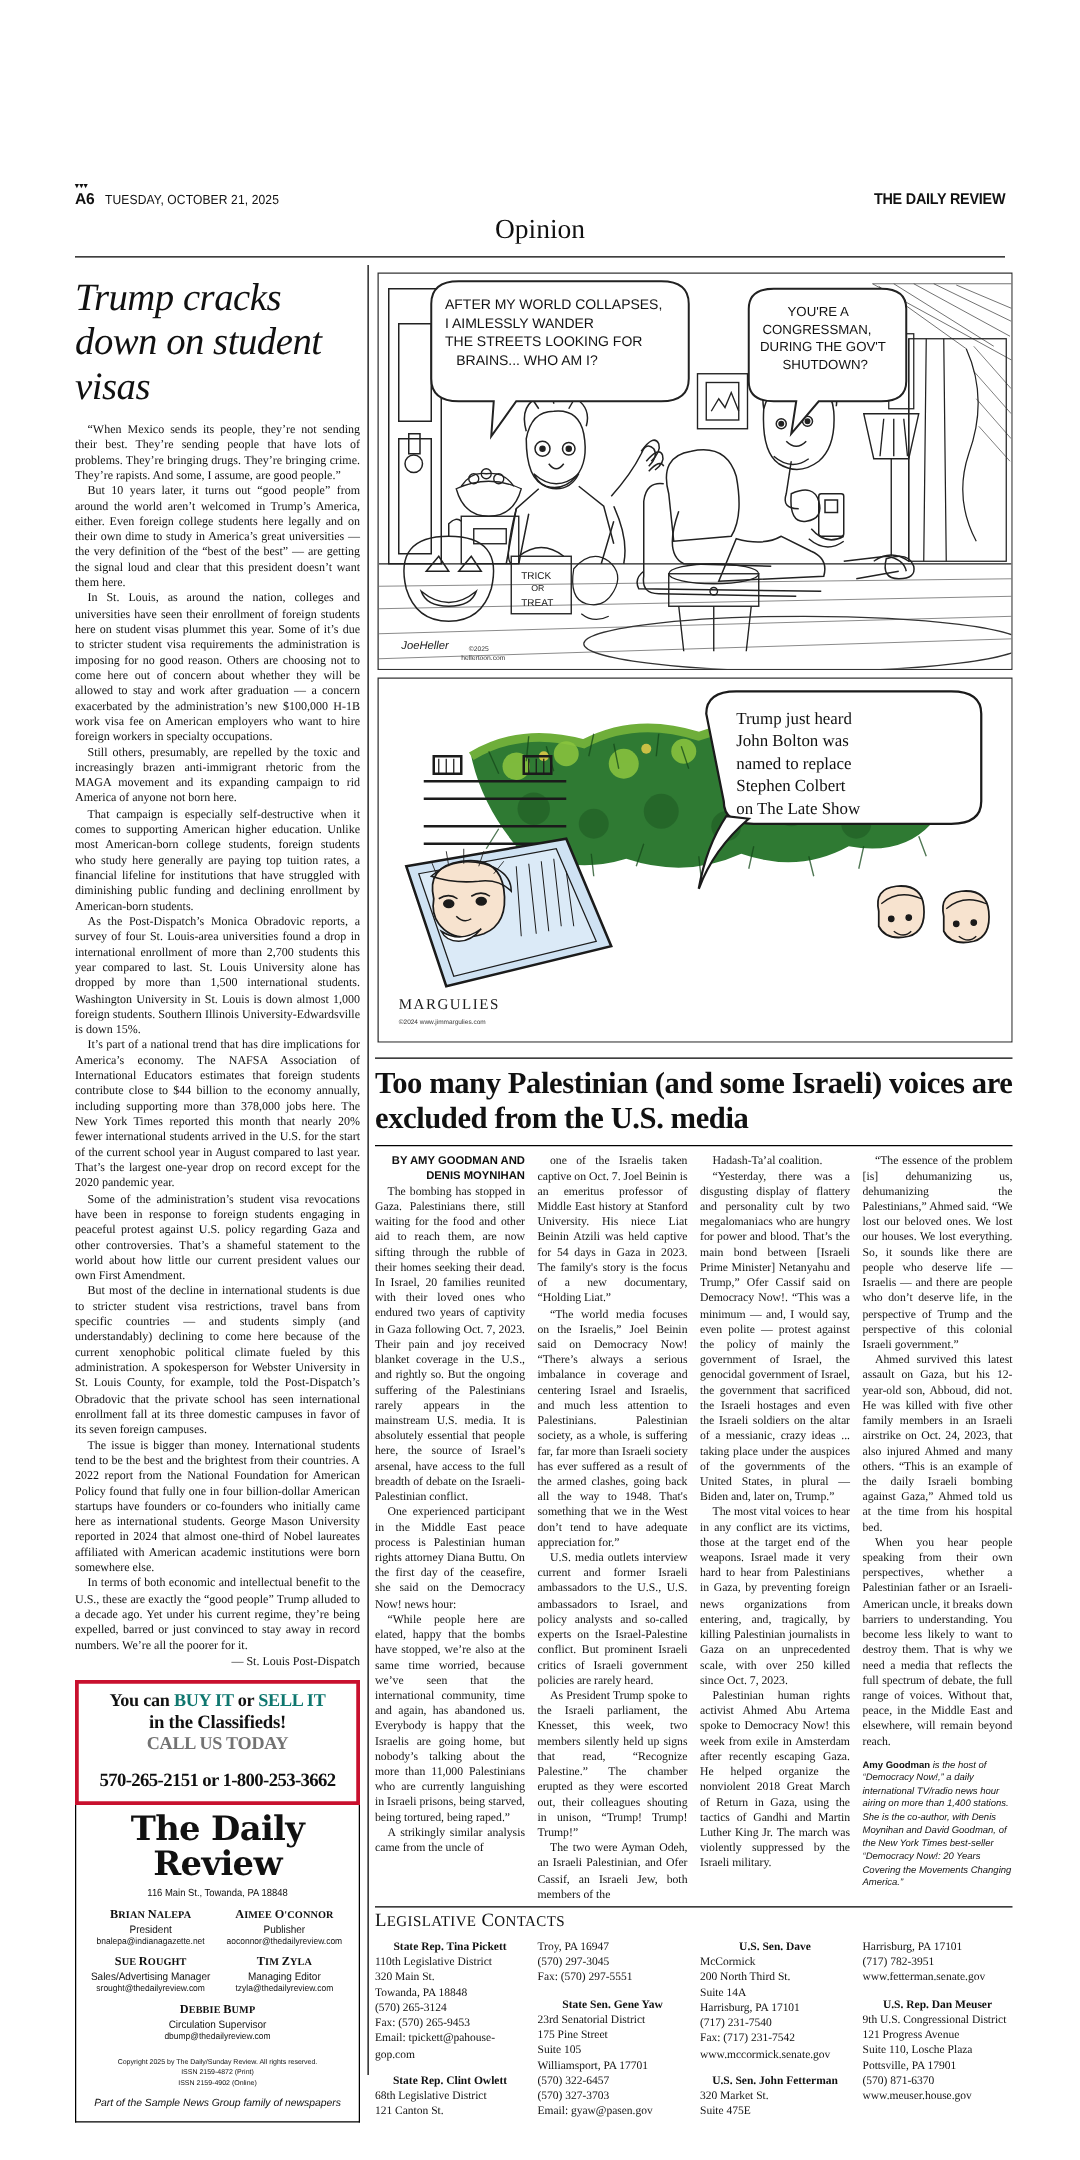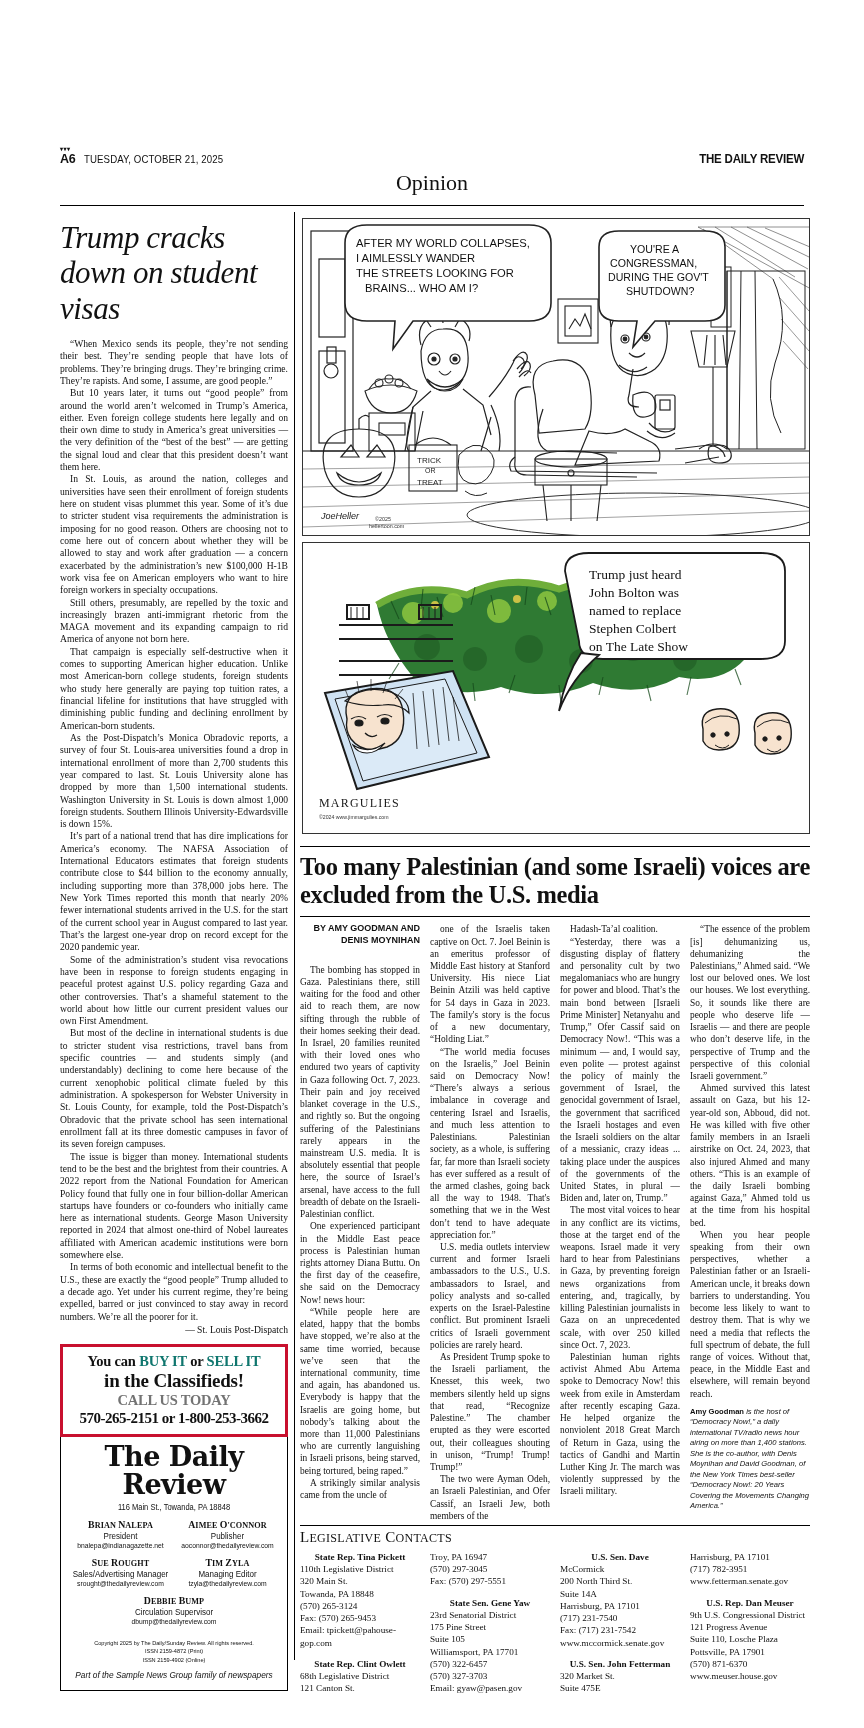--- a/index.html
+++ b/index.html
@@ -59,23 +59,23 @@
   
   .ad-box {
     margin-top: 9px;
     border: 3px solid #c8102e;
     padding: 6px 4px 7px 4px;
     text-align:center;
     font-family:"Liberation Serif", serif;
   }
   .ad-l1 { font-size: 14.5px; font-weight:700; letter-spacing:-0.2px; }
   .ad-l1 .red { color:#0f766e; }
-  .ad-l2 { font-size: 19px; font-weight:700; letter-spacing:-0.2px; }
+  .ad-l2 { font-size: 15px; font-weight:700; letter-spacing:-0.2px; }
   .ad-l3 { font-size: 14.5px; font-weight:700; color:#737373; letter-spacing:-0.2px; }
-  .ad-l4 { font-size: 15px; font-weight:700; letter-spacing:-0.5px; margin-top:1px;}
+  .ad-l4 { font-size: 15px; font-weight:700; letter-spacing:-0.5px; margin-top:13px;}
 
   
   .staff-box { border:1px solid #000; border-top:none; margin-top:0px; padding: 4px 8px 8px 8px; text-align:center; }
   .staff-flag {
     font-family:"DejaVu Serif", serif; font-weight:700;
     font-size: 27px; line-height:1.05; letter-spacing:-0.5px;
     margin: 2px 0 3px 0;
   }
   .staff-addr { font-family:"Liberation Sans", sans-serif; font-size:8.2px; transform:scaleX(0.92); margin-bottom:7px; }
   .staff-grid { display:grid; grid-template-columns:1fr 1fr; gap: 7px 4px; }
@@ -104,21 +104,21 @@
     font-family:"Liberation Serif", serif; font-weight:700;
     font-size: 24.5px; line-height:1.13; letter-spacing:-0.35px;
     margin: 6px 0 8px 0;
   }
   .feat-rule2 { border-top:0.8px solid #000; margin-bottom:6px; }
   .feat-cols { display:grid; grid-template-columns: repeat(4, 1fr); gap: 0 10px; }
   .feat-col { font-size:9.4px; line-height:1.30; text-align:justify; hyphens:auto; }
   .feat-col p { margin:0; text-indent:10px; }
   .byline {
     font-family:"Liberation Sans", sans-serif; font-weight:700;
-    font-size:9px; line-height:1.3; text-align:right; margin-bottom:17px;
+    font-size:9px; line-height:1.3; text-align:right; margin-bottom:1px;
     text-indent:0 !important;
   }
   .bio { font-style:italic; font-family:"Liberation Sans", sans-serif; font-size:7.6px; line-height:1.38; text-align:left; margin-top:7px; text-indent:0; }
   .bio b { font-style:normal; }
 
   
   .leg { position:absolute; left:300px; top:1525px; width:510px; }
   .leg-rule { border-top:1.2px solid #000; }
   .leg-title {
     font-family:Liberation Serif, serif; font-size:15px; letter-spacing:0.3px;

